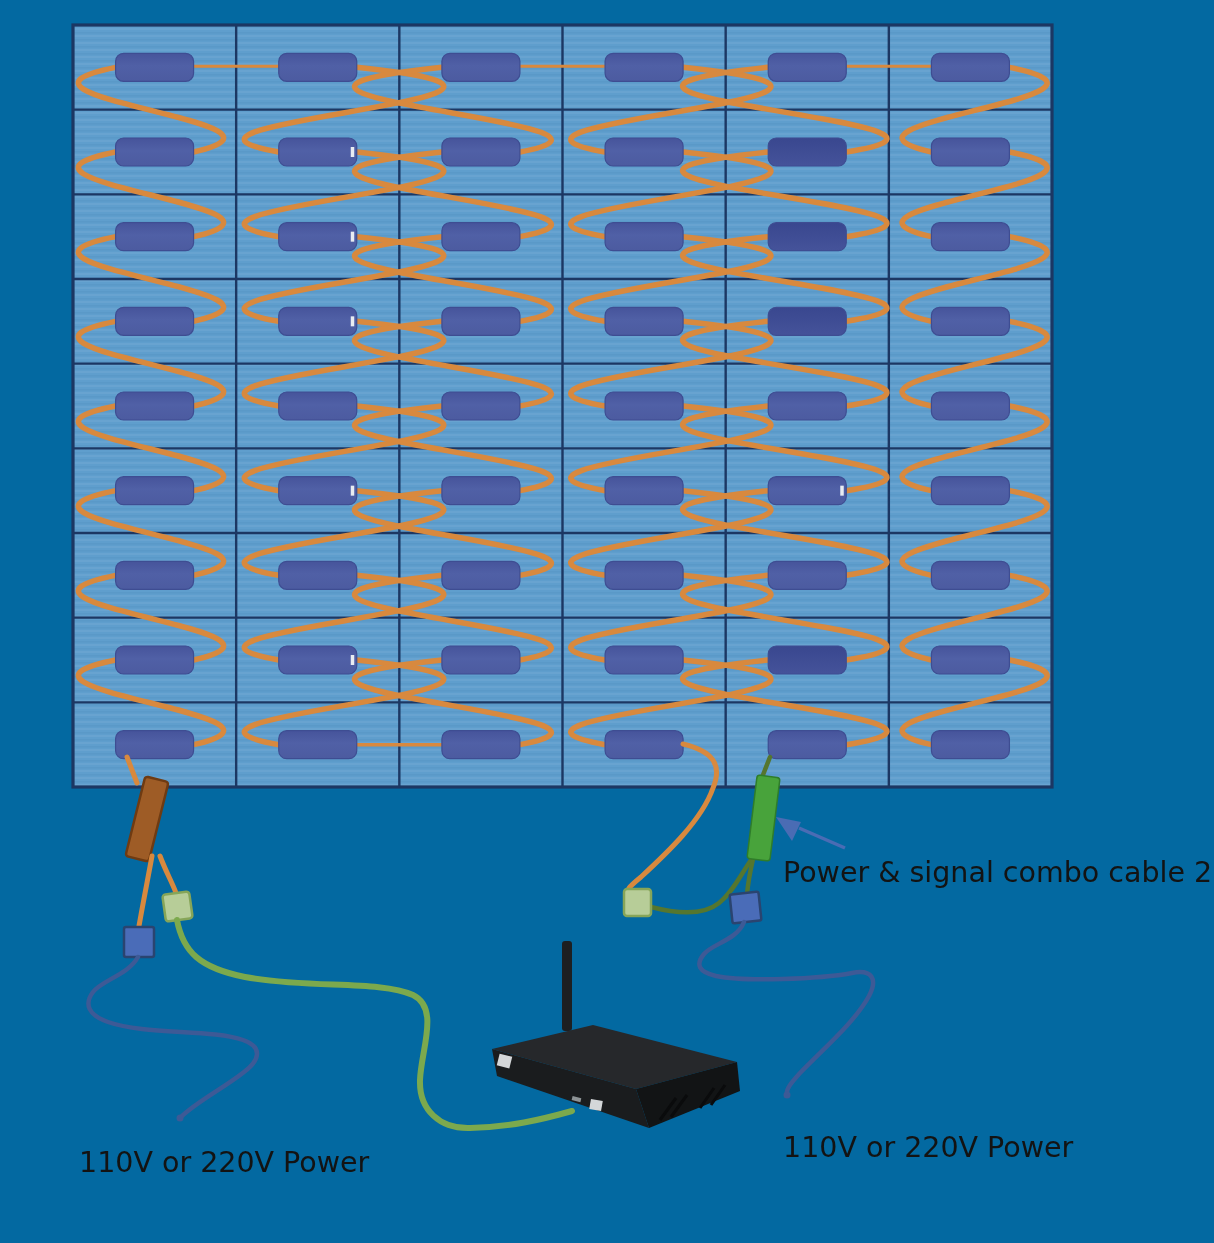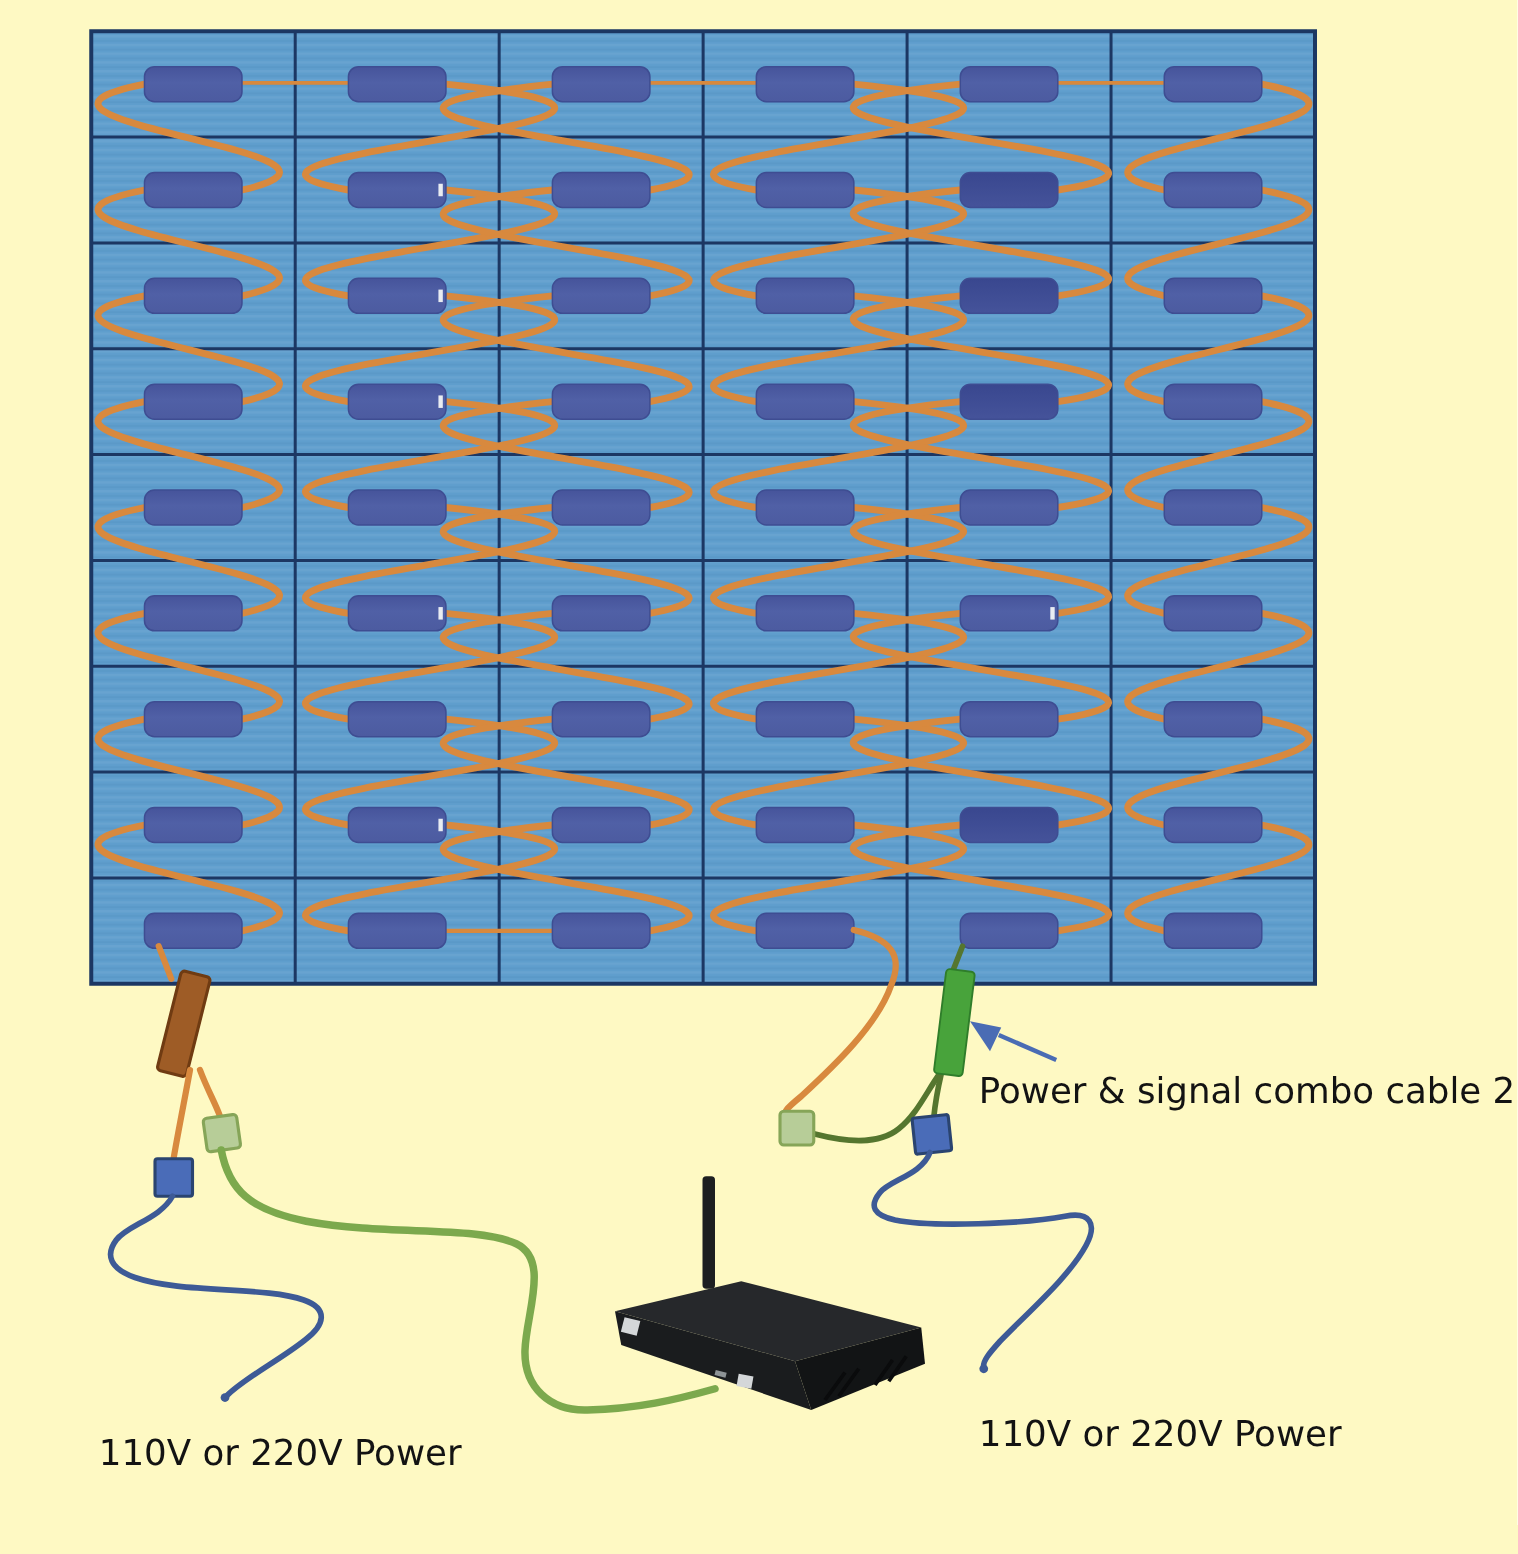--- a/index.html
+++ b/index.html
@@ -1,16 +1,16 @@
 <!DOCTYPE html>
 <html style="--panel-bg: #5f9ecd; --grid-line: #1c3763; --module-edge: #3e4d92; --cable-orange: #d8893e; --cable-green: #7ca94d; --cable-olive: #55762f; --cable-navy: #3d5a96; --connector-brown: #9e5c26; --connector-brown-edge: #6f3b12; --connector-green: #48a33b; --connector-green-edge: #2f7d2a; --square-blue: #4a6cb8; --square-blue-edge: #2a4470; --square-sage: #b7cd98; --square-sage-edge: #86a558; --arrow: #4a6cb4; --box-top: #26282b; --box-front: #1a1c1e; --box-side: #121415; --label-text: #131313;"><head>
 <meta charset="utf-8">
 <style>
   html,body{margin:0;padding:0;background:#ffffff;}
-  .stage{position:relative;width:1214px;height:1243px;background:#fef9c3;overflow:hidden;
+  .stage{position:relative;width:1214px;height:1243px;background:#0369a1;overflow:hidden;
          font-family:"DejaVu Sans",sans-serif;}
   svg{display:block;}
   .cable-serp{fill:none;stroke:var(--cable-orange);stroke-width:5.5;stroke-linecap:round;}
   .cable-link{fill:none;stroke:var(--cable-orange);stroke-width:3;stroke-linecap:round;}
   .cable-link-b{fill:none;stroke:var(--cable-orange);stroke-width:3.5;stroke-linecap:round;}
   .cable-orange-out{fill:none;stroke:var(--cable-orange);stroke-width:5;stroke-linecap:round;}
   .cable-green{fill:none;stroke:var(--cable-green);stroke-width:6;stroke-linecap:round;}
   .cable-olive{fill:none;stroke:var(--cable-olive);stroke-width:4.5;stroke-linecap:round;}
   .cable-navy{fill:none;stroke:var(--cable-navy);stroke-width:4.5;stroke-linecap:round;}
   .gridline{stroke:var(--grid-line);stroke-width:2.4;}

